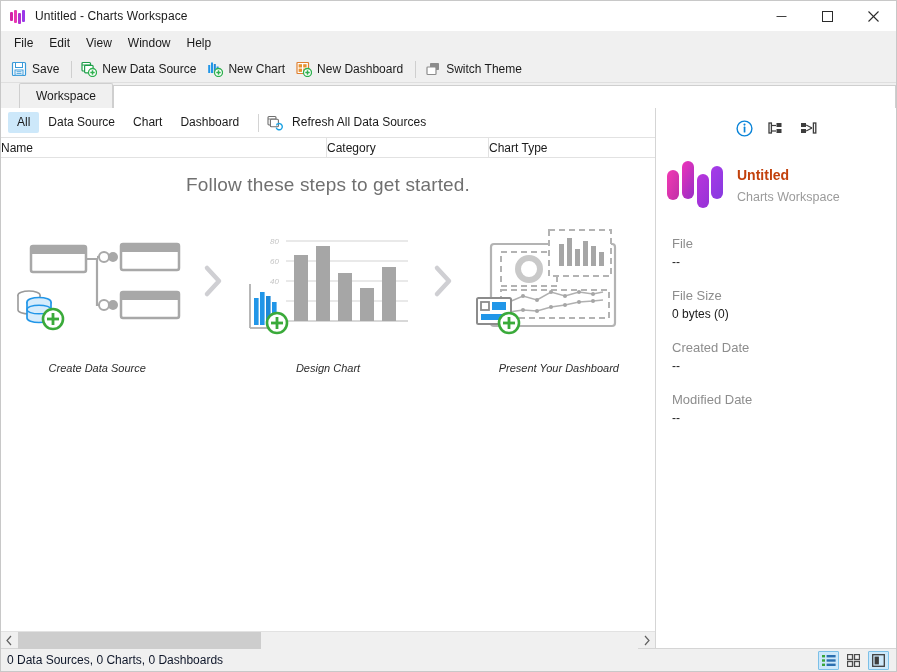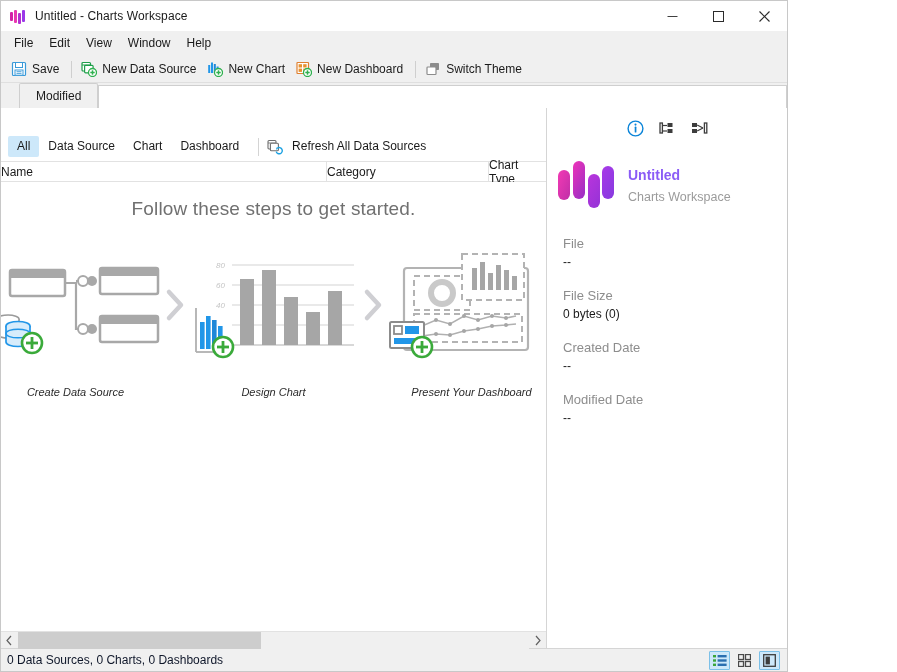--- a/index.html
+++ b/index.html
@@ -4,21 +4,21 @@
 <style>
   * { box-sizing: border-box; margin: 0; padding: 0; }
   html, body {
     width: 897px; height: 672px;
     font-family: "Liberation Sans", sans-serif;
     background: #ffffff;
     overflow: hidden;
     -webkit-font-smoothing: antialiased;
   }
   .app {
-    width: 788px; height: 672px;
+    width: 897px; height: 672px;
     display: flex; flex-direction: column;
     background: #ffffff;
     border: 1px solid #c8c8c8;
     position: relative;
   }
 
   
   .titlebar {
     height: 31px; min-height: 31px;
     background: #ffffff;
@@ -98,21 +98,20 @@
     background: #ffffff;
     border-right: 1px solid #d5d5d5;
   }
 
   
   .filterbar {
     height: 29px; min-height: 29px;
     display: flex; align-items: center;
     padding-left: 7px;
     background: #ffffff;
-    margin-top: 24px;
   }
   .chip {
     font-size: 12px; color: #1a1a1a;
     padding: 3px 9px; border-radius: 2px; line-height: 1.25;
   }
   .chip.active { background: #cde8fa; }
   .filt-sep { width: 1px; height: 18px; background: #d4d4d4; margin: 0 8px 0 10px; }
   .refresh-btn { display: flex; align-items: flex-start; gap: 9px; font-size: 12px; color: #1a1a1a; }
 
   
@@ -173,21 +172,21 @@
     padding: 0;
   }
   .rp-icons {
     display: flex; align-items: center; justify-content: center; gap: 14px;
     height: 30px; margin-top: 5px;
   }
   .rp-ico { width: 18px; height: 18px; display: flex; align-items: center; justify-content: center; }
   .rp-head { display: flex; align-items: center; padding: 13px 0 0 8px; }
   .rp-logo { width: 64px; height: 58px; position: relative; flex: 0 0 64px; }
   .rp-titles { margin-left: 9px; }
-  .rp-title { font-size: 14px; font-weight: bold; color: #8b5cf6; }
+  .rp-title { font-size: 14px; font-weight: bold; color: #c2410c; }
   .rp-sub { font-size: 12.5px; color: #9b9b9b; margin-top: 7px; }
   .rp-fields { margin: 22px 0 0 16px; }
   .rp-field { margin-bottom: 19px; }
   .rp-flabel { font-size: 13px; color: #8d8d8d; }
   .rp-fvalue { font-size: 12px; color: #1a1a1a; margin-top: 4px; }
 
   
   .statusbar {
     height: 23px; min-height: 23px;
     background: #f0f0f0;
@@ -316,21 +315,21 @@
           <rect x="2" y="6" width="9" height="7.5" rx="0.8" fill="#ffffff" stroke="#8c8c8c" stroke-width="1.2"></rect>
         </svg>
       </span>
       <span>Switch Theme</span>
     </div>
 
   </div>
 
   <div class="tabstrip">
     <div class="tab">
-      <span>Modified</span>
+      <span>Workspace</span>
     </div>
     <div class="tab-rest"></div>
   </div>
 
   <div class="body">
 
     <div class="left-pane">
 
       <div class="filterbar">
         <div class="chip active">All</div>

